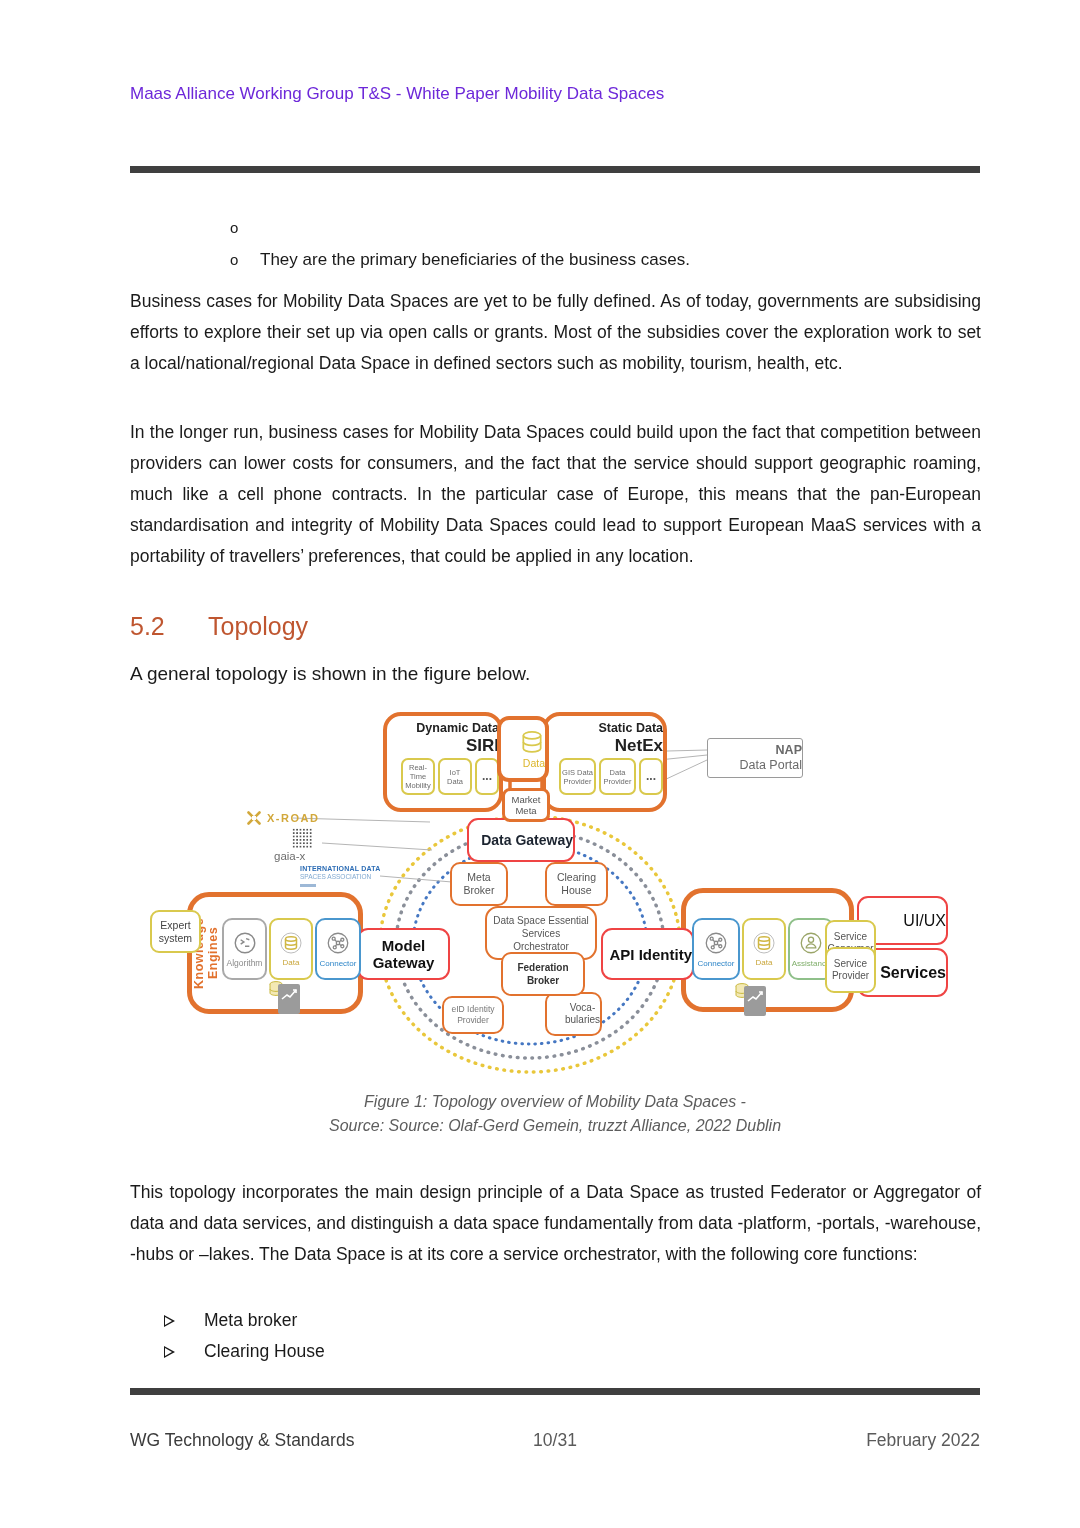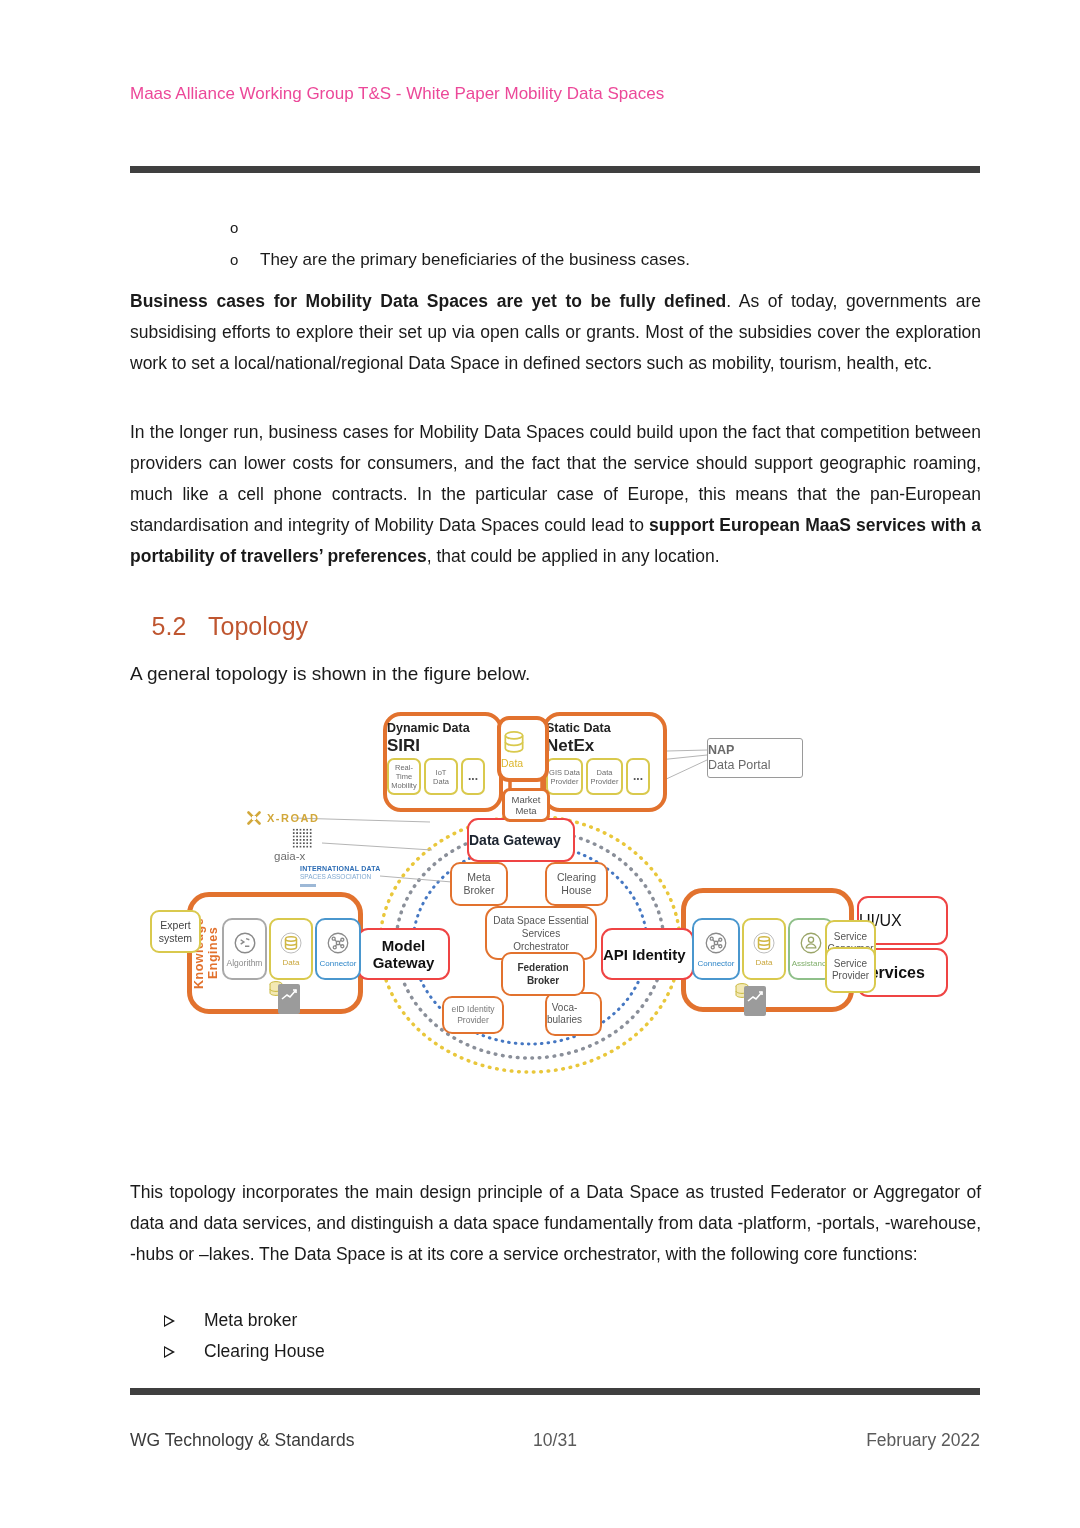--- a/index.html
+++ b/index.html
@@ -4,37 +4,37 @@
 <style>
   * { margin:0; padding:0; box-sizing:border-box; }
   html,body { background:#ffffff; }
   .page {
     position:relative; width:1080px; height:1528px; background:#ffffff;
     font-family:"Liberation Sans", sans-serif; color:#1a1a1a; overflow:hidden;
   }
   .abs { position:absolute; }
 
   
-  .header-title { left:130px; top:84px; width:850px; font-size:17px; color:#ec4899; }
+  .header-title { left:130px; top:84px; width:850px; font-size:17px; color:#6d28d9; }
   .rule { left:130px; width:850px; height:7px; background:#3f3f3f; }
   .rule-top { top:166px; }
   .rule-bottom { top:1388px; }
 
   .olist { left:130px; top:212px; width:850px; font-size:17px; line-height:32px; }
   .olist .row { display:flex; }
   .olist .marker { width:30px; margin-left:100px; color:#1a1a1a; font-size:15px; }
 
   .para { left:130px; width:851px; font-size:17.5px; line-height:31px; text-align:justify; }
   .p1 { top:286px; }
   .p2 { top:417px; }
   .p3 { top:1177px; }
-  .b { font-weight:bold; }
+  .b { font-weight:normal; }
 
   .section-h { left:130px; top:612px; width:850px; color:#bf5630; font-size:25px; display:flex; }
-  .section-h .num { width:78px;text-align:center; }
+  .section-h .num { width:78px; }
   .intro { left:130px; top:663px; width:850px; font-size:19px; }
 
   .caption { left:130px; top:1090px; width:850px; text-align:center; font-style:italic;
              color:#5d5d5d; font-size:16px; line-height:24px; }
 
   .alist { left:130px; top:1305px; width:850px; font-size:17.5px; line-height:31px; }
   .alist .row { display:flex; align-items:center; }
   .alist .tri-wrap { width:40px; margin-left:34px; display:flex; align-items:center; }
   .tri { width:0; height:0; border-style:solid; border-width:6px 0 6px 11px;
          border-color:transparent transparent transparent #1a1a1a; position:relative; }
@@ -44,21 +44,21 @@
 
   .footer { left:130px; top:1430px; width:850px; display:flex; font-size:17.5px; color:#3c3c3c; }
   .footer .fl { flex:1; text-align:left; }
   .footer .fc { flex:1; text-align:center; color:#5a5a5a; }
   .footer .fr { flex:1; text-align:right; color:#5a5a5a; }
 
   
   .figure { left:130px; top:700px; width:880px; height:392px; }
   .figure .svg-layer { position:absolute; left:0; top:0; z-index:0; }
   .fbox { position:absolute; background:#fff; border-radius:10px; display:flex; flex-direction:column;
-          align-items:flex-start; justify-content:center; text-align:center; z-index:2; }
+          align-items:flex-end; justify-content:center; text-align:center; z-index:2; }
   .or4 { border:4px solid #e2722e; border-radius:18px; }
   .or3 { border:3px solid #e2722e; }
   .or2 { border:2.5px solid #e2722e; }
   .yb  { border:2.5px solid #d9c94d; border-radius:9px; }
   .blb { border:2.5px solid #4a97ce; border-radius:10px; }
   .grb { border:2px solid #a9a9a9; border-radius:10px; }
   .gnb { border:2.5px solid #8fc08a; border-radius:10px; }
   .slate { border:2px solid #ef4444; border-radius:11px; }
 
   .dynamic-box { left:253px; top:12px; width:120px; height:100px; justify-content:flex-start; z-index:2; }
@@ -353,20 +353,24 @@
     </div>
     <div class="gaiax-grid"></div>
     <div class="gaiax-text">gaia-x</div>
     <div class="idsa">
       <div class="i1">INTERNATIONAL DATA</div>
       <div class="i2">SPACES ASSOCIATION</div>
       <span class="i3"></span>
     </div>
   </div>
 
+  <div class="abs caption">
+    <div>Figure 1: Topology overview of Mobility Data Spaces -</div>
+    <div>Source: Source: Olaf-Gerd Gemein, truzzt Alliance, 2022 Dublin</div>
+  </div>
 
   <div class="abs para p3">This topology incorporates the main design principle of a Data Space as trusted Federator or Aggregator of data and data services, and distinguish a data space fundamentally from data -platform, -portals, -warehouse, -hubs or –lakes. The Data Space is at its core a service orchestrator, with the following core functions:</div>
 
   <div class="abs alist">
     <div class="row">
       <span class="tri-wrap">
           <span class="tri"></span>
         </span>
       <span>Meta broker</span>
     </div>

